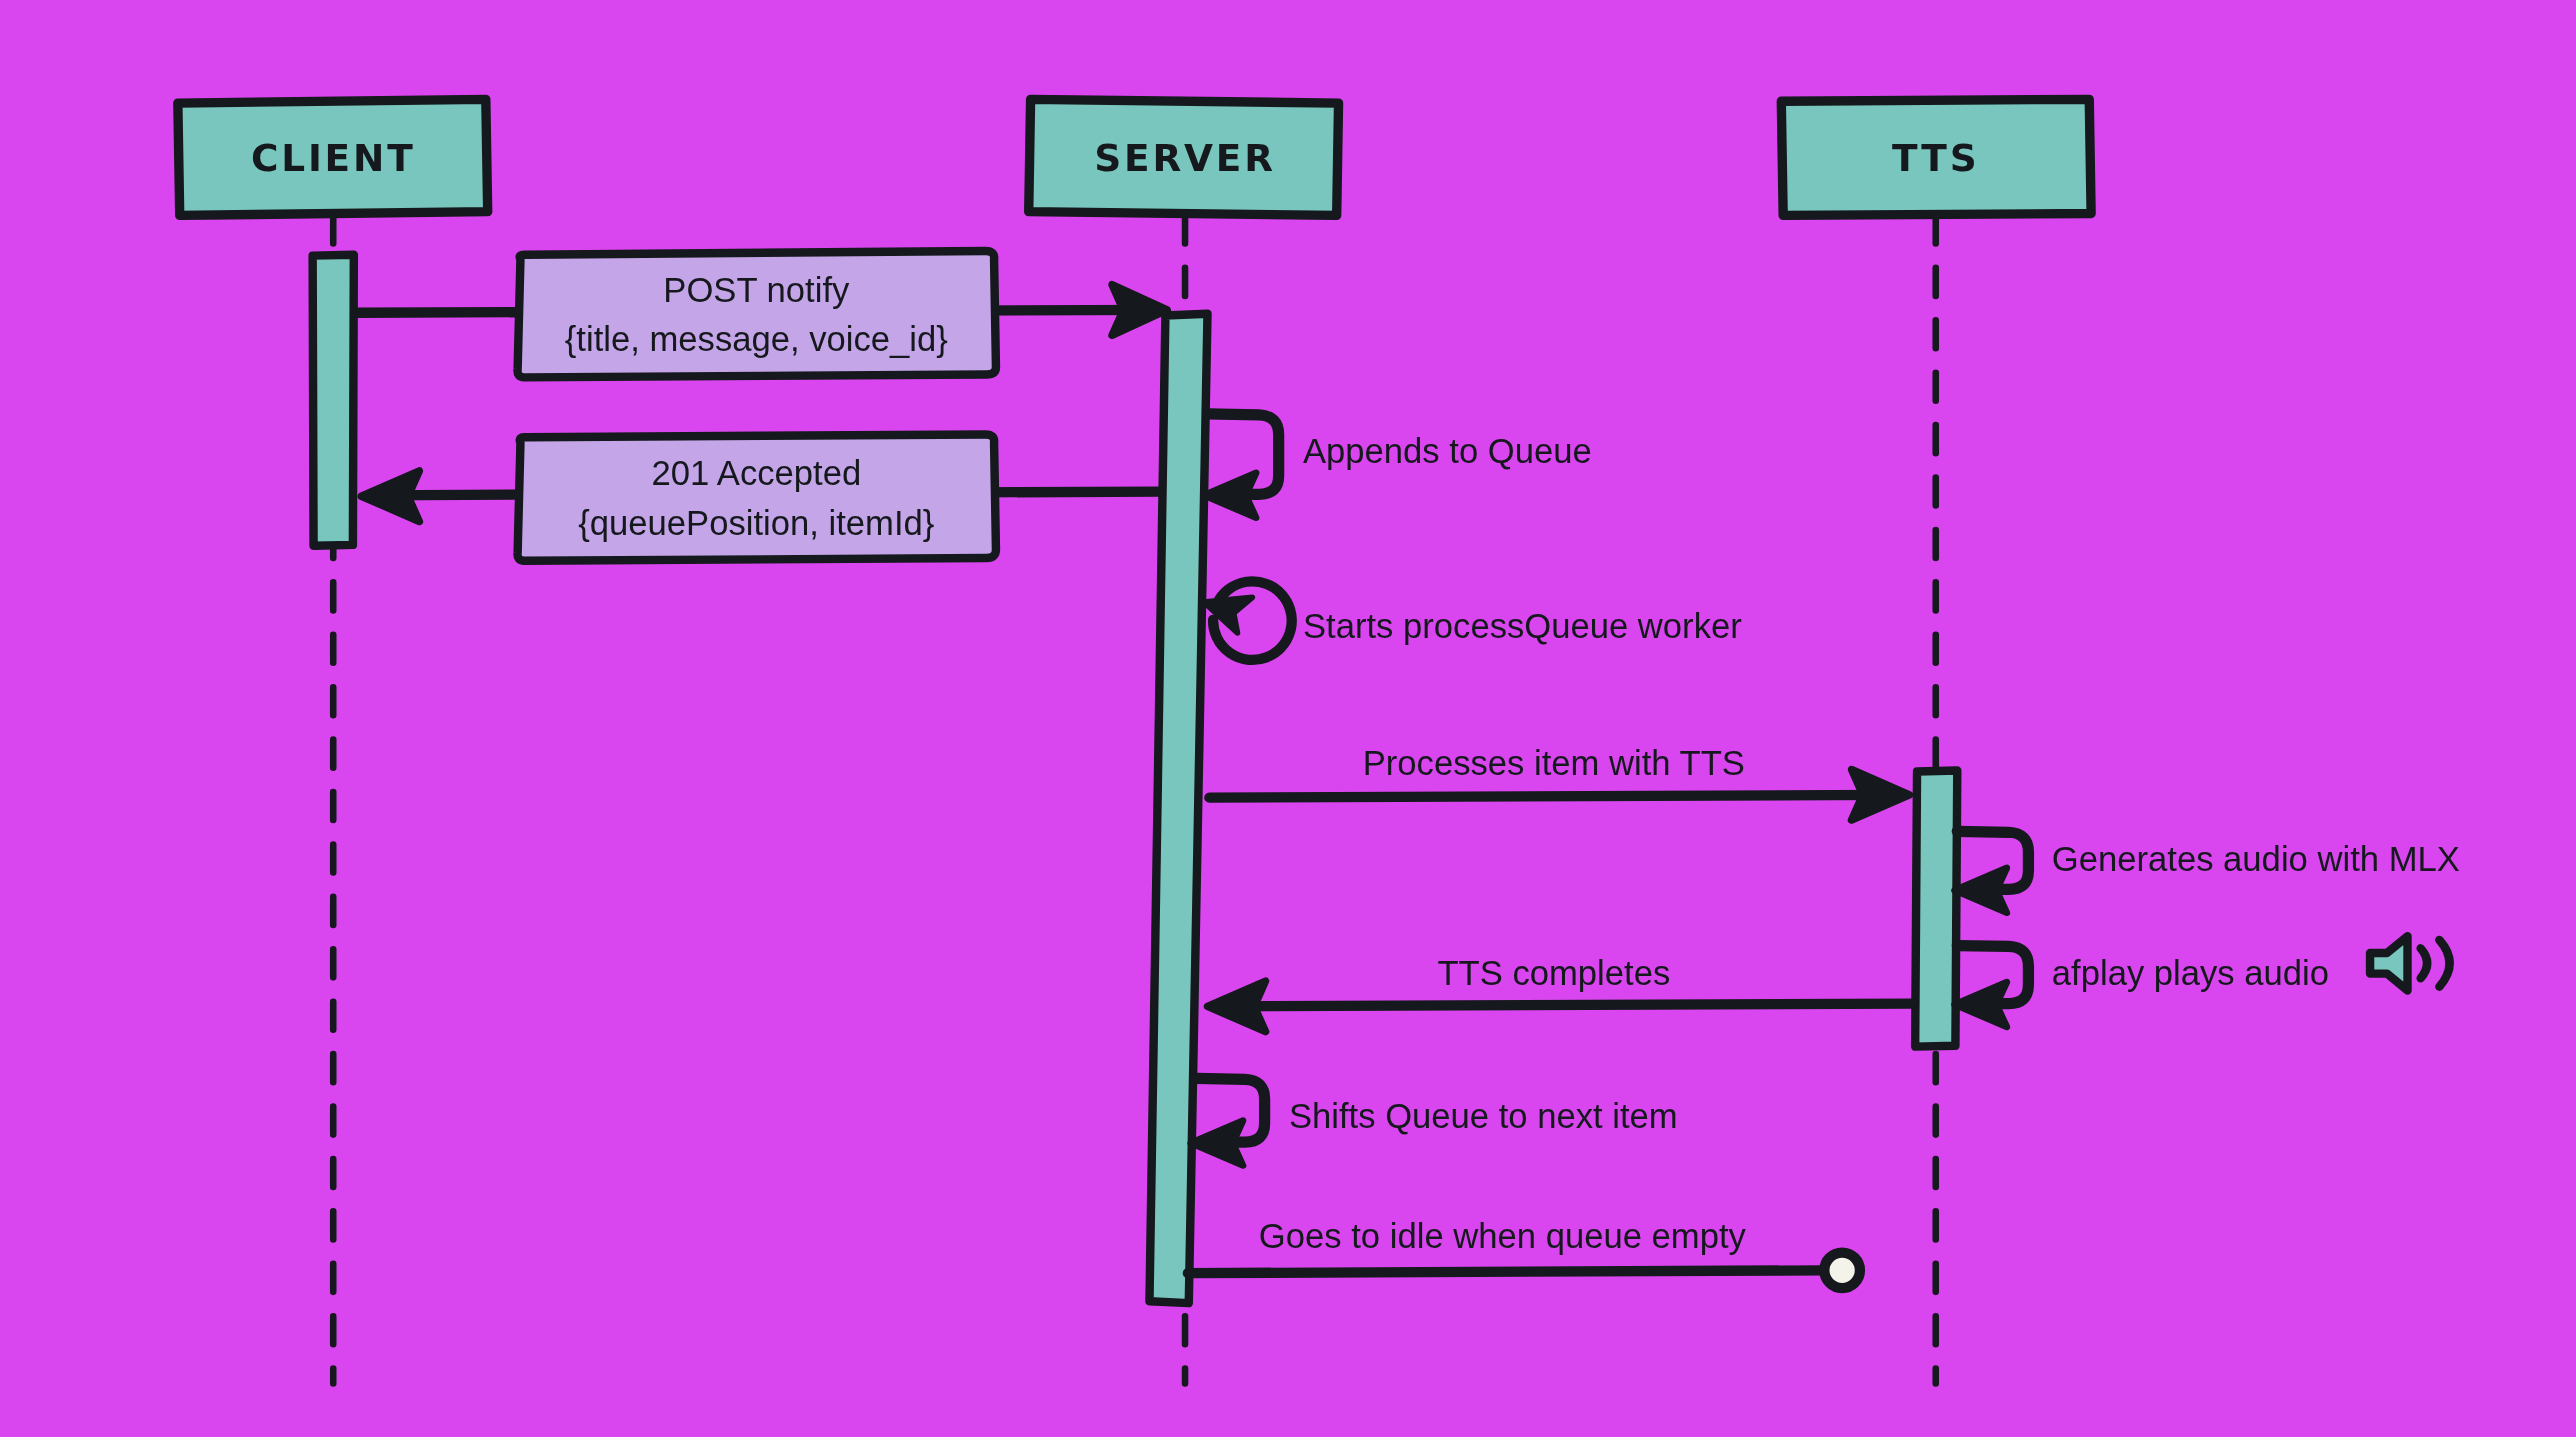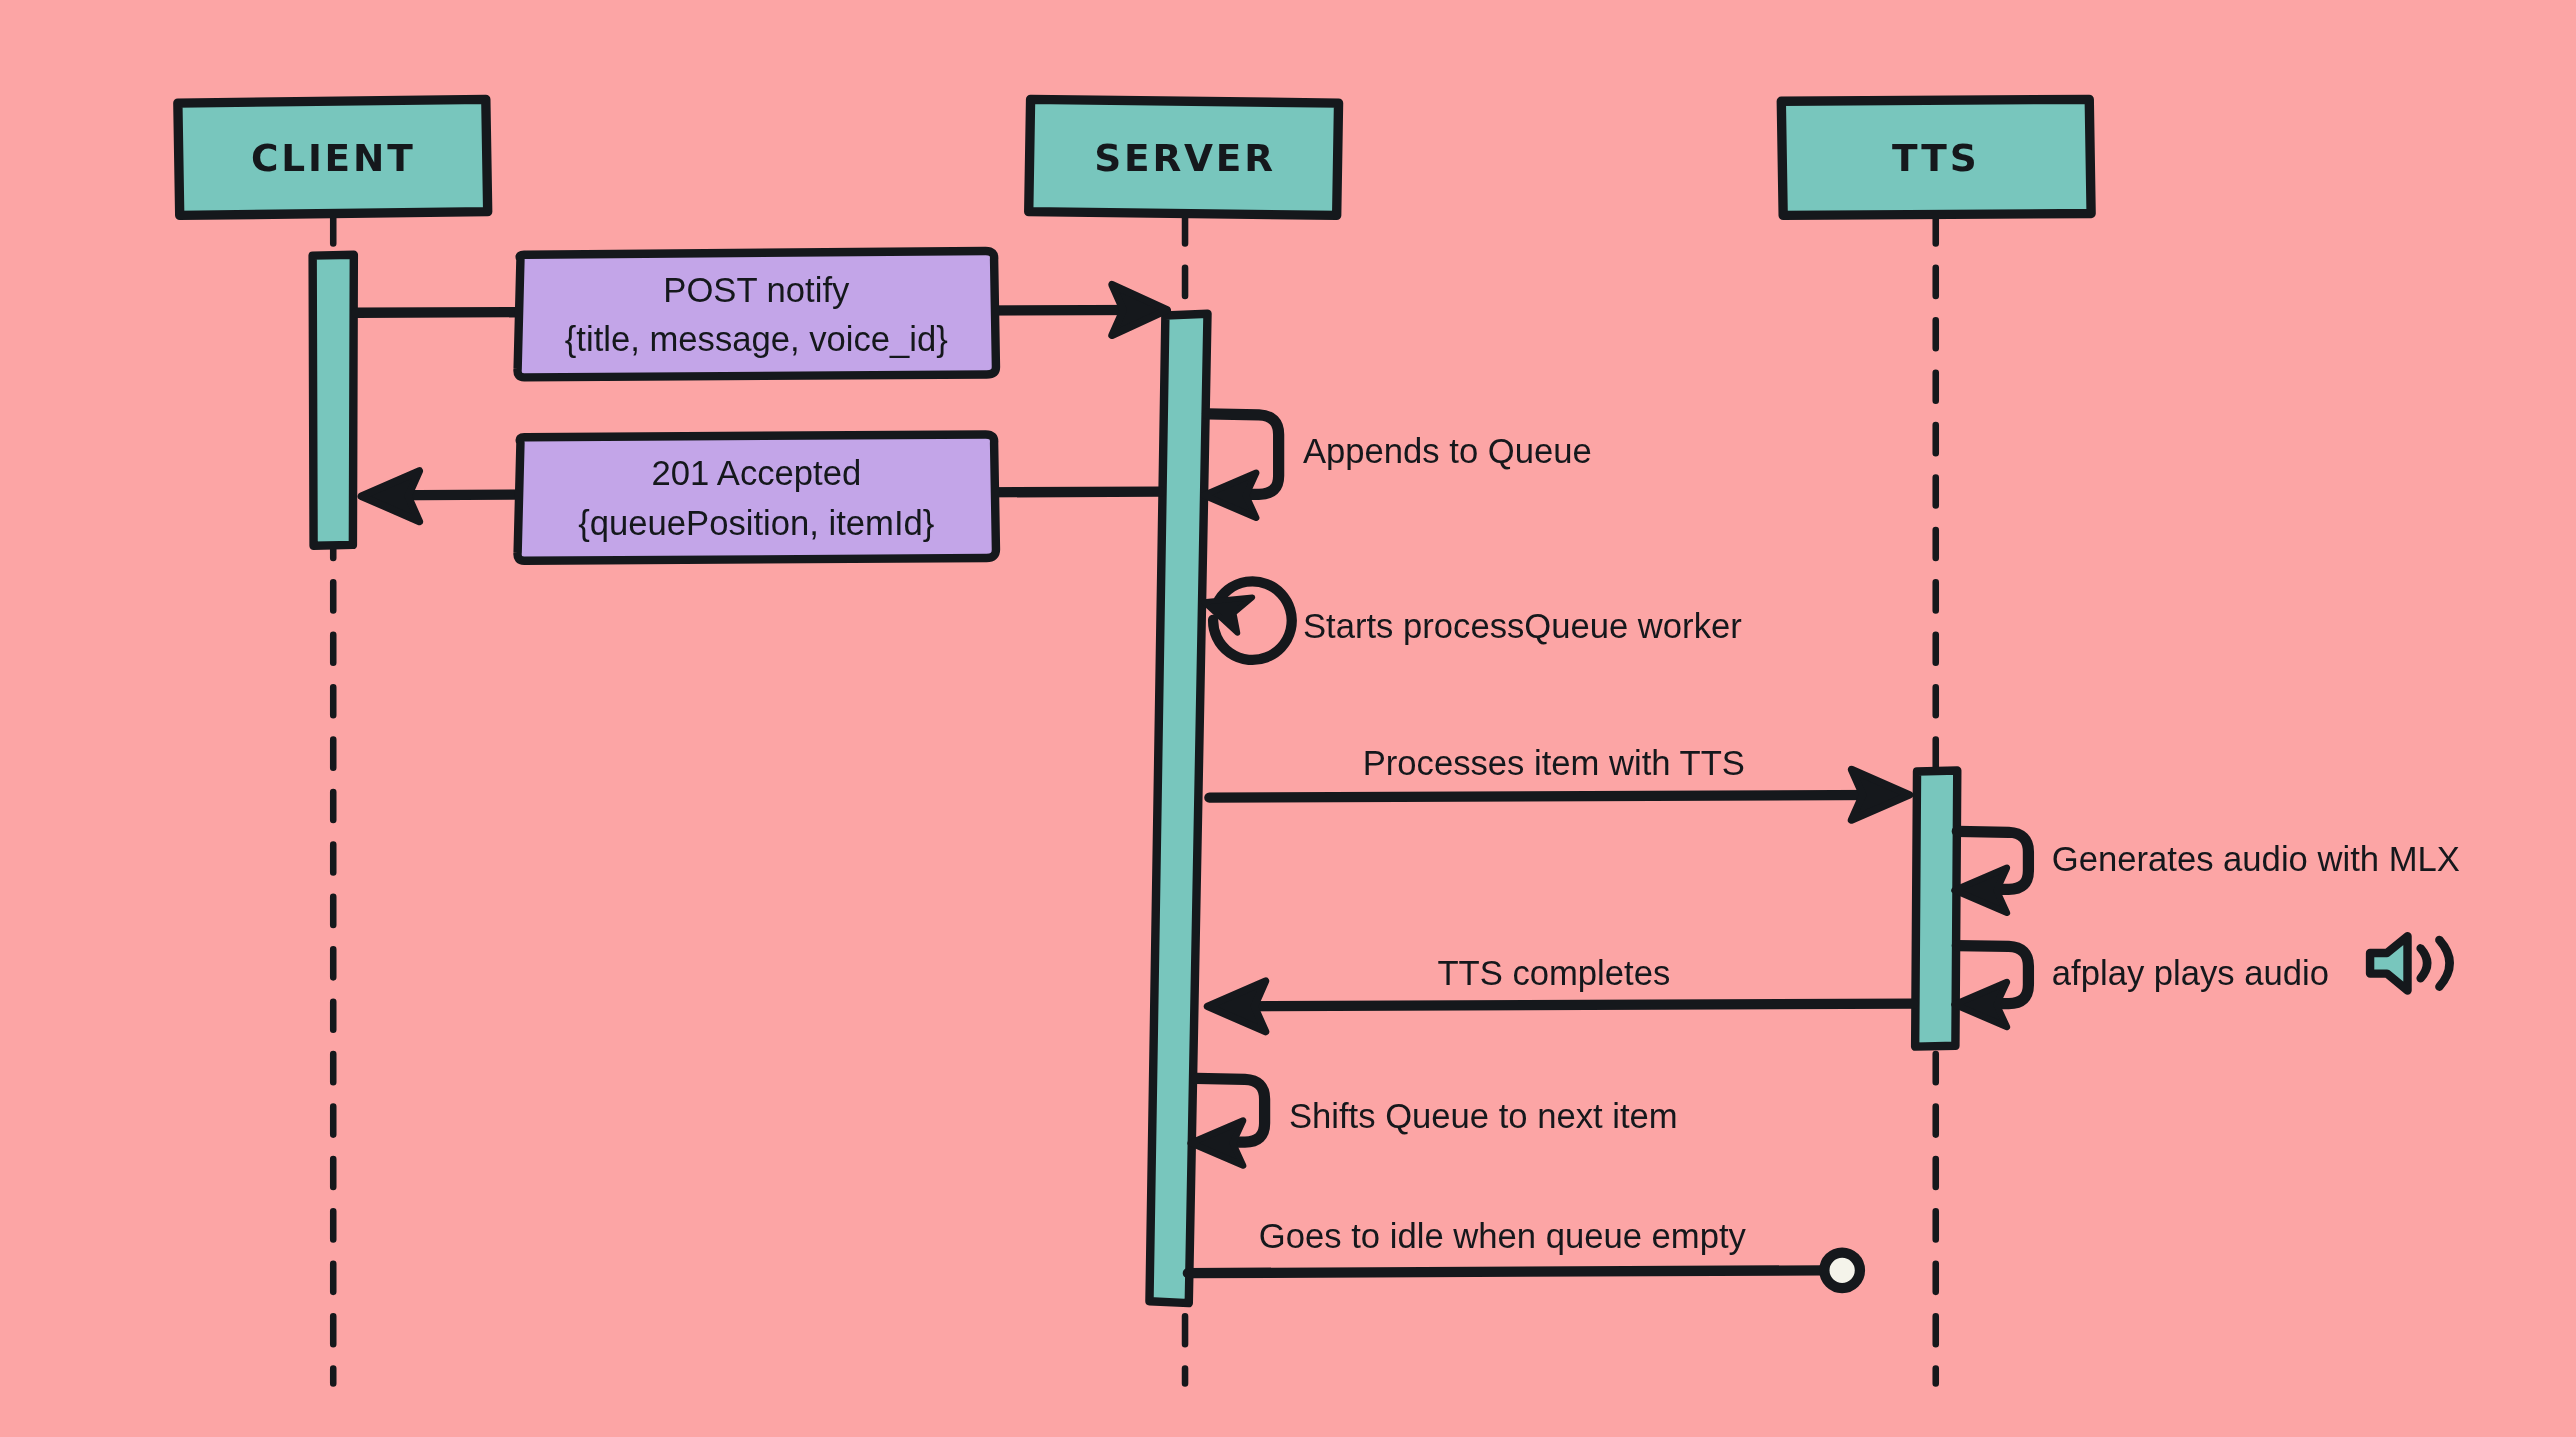--- a/index.html
+++ b/index.html
@@ -4,21 +4,21 @@
 <style>
   html, body {
     margin: 0;
     padding: 0;
     background: #f4f3ea;
   }
   #canvas {
     position: relative;
     width: 2576px;
     height: 1438px;
-    background: #fca5a5;
+    background: #d946ef;
     overflow: hidden;
     font-family: "DejaVu Sans", sans-serif;
   }
   svg#diagram {
     position: absolute;
     top: 0; left: 0;
     width: 2576px;
     height: 1438px;
   }
   .participant-label {

